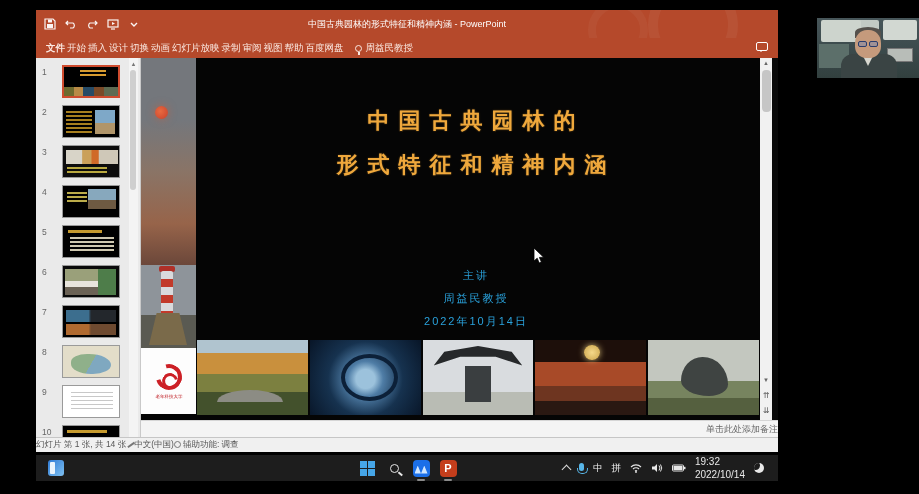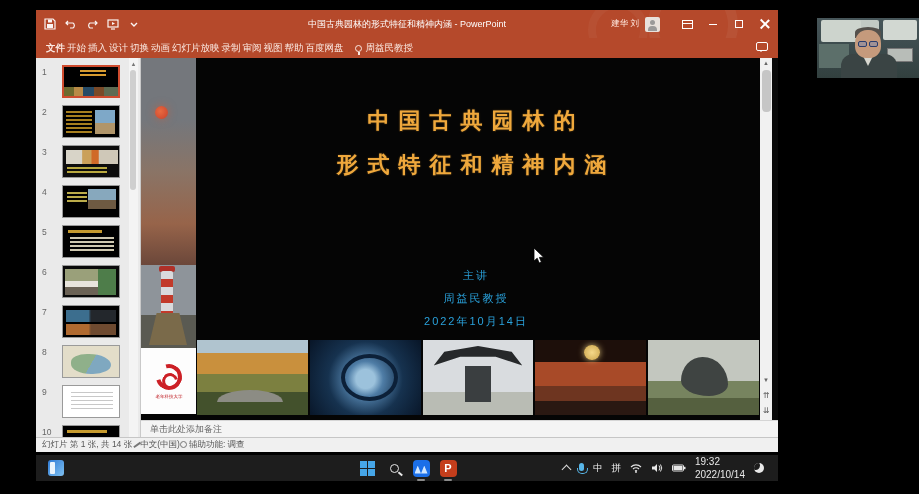--- a/index.html
+++ b/index.html
@@ -140,27 +140,27 @@
   .vs-down{position:absolute;bottom:34px;left:0;width:12px;height:11px;color:#666;font-size:6px;text-align:center;line-height:11px;}
   .vs-down::before{content:"▼";}
   .vs-prev{position:absolute;bottom:18px;left:0;width:12px;height:12px;color:#555;font-size:8px;text-align:center;line-height:12px;}
   .vs-prev::before{content:"⇈";}
   .vs-next{position:absolute;bottom:3px;left:0;width:12px;height:12px;color:#555;font-size:8px;text-align:center;line-height:12px;}
   .vs-next::before{content:"⇊";}
   .rightfill{position:absolute;left:736px;top:48px;width:6px;height:362px;background:#0a0a0a;}
 
   
   .notespane{position:absolute;left:105px;top:410px;width:637px;height:17px;background:#f4f4f4;border-top:1px solid #d5d5d5;
-      display:flex;align-items:center;}
+      display:flex;align-items:center;justify-content:flex-end;}
   .notespane .ph-text{font-size:9px;color:#666;margin-left:9px;}
 
   
   .statusbar{position:absolute;left:0;top:427px;width:742px;height:15px;background:#f0f0f0;border-top:1px solid #c6c6c6;
       display:flex;align-items:center;font-size:8.5px;color:#555;}
-  .statusbar .sleft{display:flex;align-items:center;gap:0;margin-left:6px;white-space:nowrap;}
+  .statusbar .sleft{display:flex;align-items:center;gap:0;white-space:nowrap;}
   .pencil{width:8px;height:8px;position:relative;}
   .pencil::before{content:"";position:absolute;left:1px;top:3px;width:8px;height:1.5px;background:#777;transform:rotate(-35deg);}
   .a11yicon{width:7px;height:7px;border:1px solid #777;border-radius:50%;display:inline-block;margin-right:2px;vertical-align:-1px;}
   .sright{margin-left:auto;display:flex;align-items:center;gap:8px;margin-right:6px;white-space:nowrap;}
   .noteicon{width:7px;height:6px;border-left:3px solid transparent;border-right:3px solid transparent;border-bottom:5px solid #8a8a8a;display:inline-block;}
   .cmticon{width:8px;height:6px;background:#555;border-radius:1px;display:inline-block;position:relative;}
   .cmticon::after{content:"";position:absolute;left:1px;bottom:-3px;border:2px solid transparent;border-top-color:#555;}
   .viewbtns{display:flex;gap:4px;}
   .vb{width:14px;height:11px;border:1px solid #bdbdbd;background:#e2e2e2;position:relative;}
   .vb.active{background:#cfcfcf;}
@@ -254,36 +254,20 @@
               <path d="M4 11h4" stroke="#fff" stroke-width="1.2"></path>
             </svg>
           </span>
         <span class="qicon">
             <svg viewBox="0 0 12 12">
               <path d="M3 5 L6 8 L9 5" fill="none" stroke="#fff" stroke-width="1.4"></path>
             </svg>
           </span>
       </div>
       <div class="win-title">中国古典园林的形式特征和精神内涵 - PowerPoint</div>
-      <div class="tb-right">
-        <span class="username">建华 刘</span>
-        <span class="avatar"></span>
-        <span class="wbtn">
-            <span class="ribdisp"></span>
-          </span>
-        <span class="wbtn">
-            <span class="minbar"></span>
-          </span>
-        <span class="wbtn">
-            <span class="restorebox"></span>
-          </span>
-        <span class="wbtn">
-            <span class="closex"></span>
-          </span>
-      </div>
     </div>
 
     <div class="tabsrow">
       <span class="tab">文件</span>
       <span class="tab">开始</span>
       <span class="tab">插入</span>
       <span class="tab">设计</span>
       <span class="tab">切换</span>
       <span class="tab">动画</span>
       <span class="tab">幻灯片放映</span>

